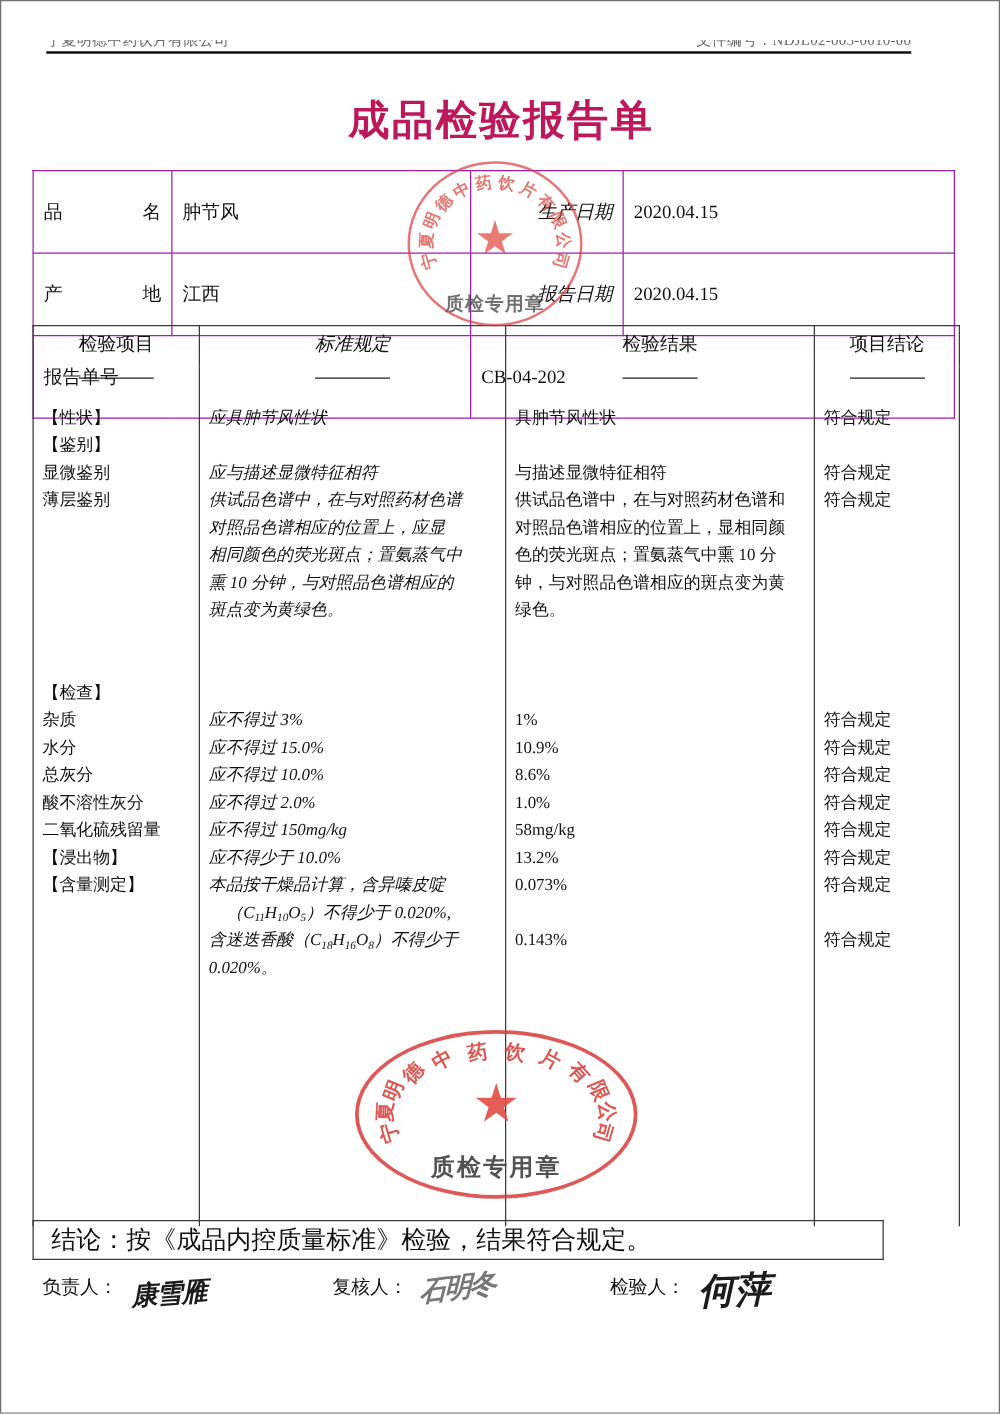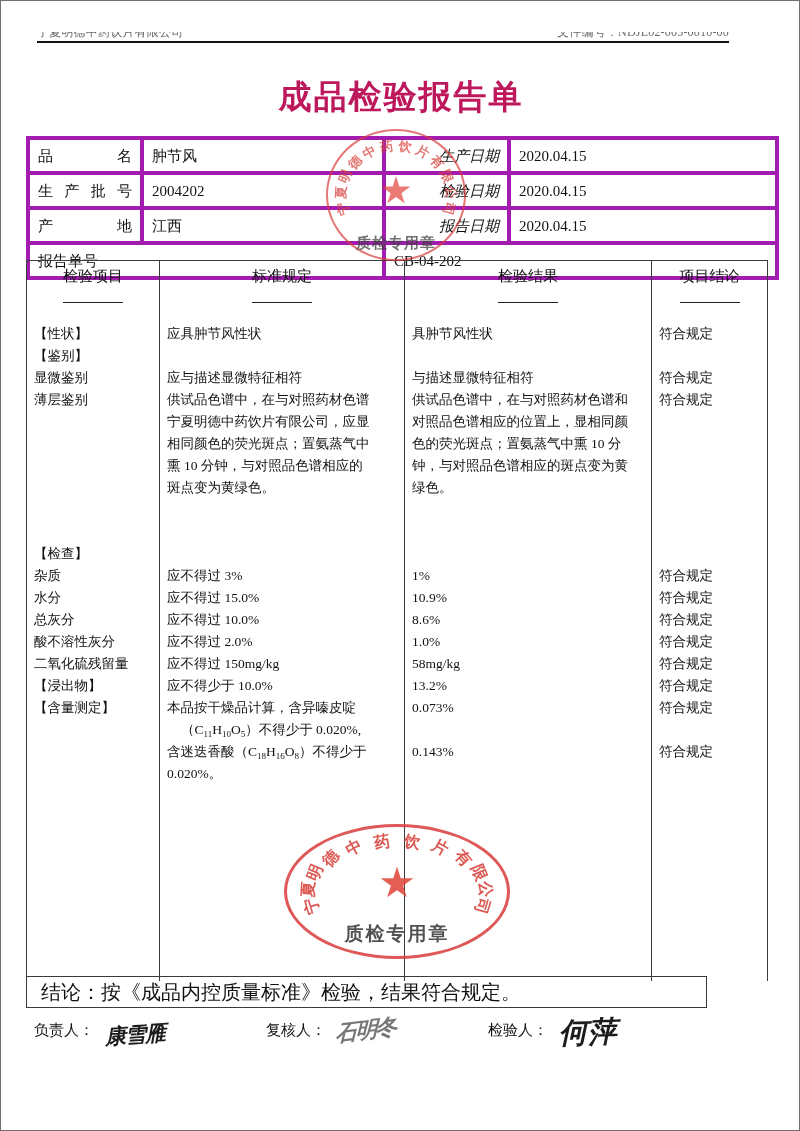--- a/index.html
+++ b/index.html
@@ -79,23 +79,23 @@
   table.info, table.items, table.concl {
     position: absolute;
     border-collapse: collapse;
     table-layout: fixed;
   }
   table.info {
     left: 25px; top: 135px;
     width: 681px;
   }
   table.info td {
-    border: 4px solid #a21caf;
+    border: 1px solid #a21caf;
     height: 31px;
-    padding: 0 8px;
+    padding: 17px 8px;
     font-size: 15px;
     line-height: 20px;
     vertical-align: middle;
     color: #111;
   }
   td.lbl {
     width: 94px;
     text-align: justify;
     text-align-last: justify;
     letter-spacing: 0;
@@ -128,21 +128,21 @@
     font-size: 15px;
     height: 30px;
     vertical-align: middle;
     padding-bottom: 2px;
   }
   table.items thead th span {
     border-bottom: 1px solid #222;
     padding-bottom: 18px;
   }
   .c1 { width: 118px; }
-  .c2 { width: 230px; }
+  .c2 { width: 230px; font-style: italic; }
   .c3 { width: 232px; }
   .c4 { width: 101px; }
 
   table.items td.body-cell {
     padding-top: 8px;
     height: 680px;
   }
   .row-line { display: block; height: 22px; white-space: nowrap; }
   .indent { padding-left: 14px; display: inline-block; }
   sub { font-size: 9px; vertical-align: baseline; position: relative; top: 3px; }
@@ -263,26 +263,20 @@
 
   <table class="info">
     <tbody>
       <tr>
         <td class="lbl">品名</td>
         <td class="val">肿节风</td>
         <td class="lbl2">生产日期</td>
         <td class="val2">2020.04.15</td>
       </tr>
       <tr>
-        <td class="lbl">生产批号</td>
-        <td class="val">2004202</td>
-        <td class="lbl2">检验日期</td>
-        <td class="val2">2020.04.15</td>
-      </tr>
-      <tr>
         <td class="lbl">产地</td>
         <td class="val">江西</td>
         <td class="lbl2">报告日期</td>
         <td class="val2">2020.04.15</td>
       </tr>
       <tr>
         <td class="rpt-lbl" colspan="2">报告单号</td>
         <td class="rpt-val" colspan="2">CB-04-202</td>
       </tr>
     </tbody>
@@ -320,21 +314,21 @@
           <span class="row-line">【浸出物】</span>
           <span class="row-line">【含量测定】</span>
         </td>
 
         <td class="c2 body-cell">
           <span class="row-line"></span>
           <span class="row-line">应具肿节风性状</span>
           <span class="row-line"></span>
           <span class="row-line">应与描述显微特征相符</span>
           <span class="row-line">供试品色谱中，在与对照药材色谱</span>
-          <span class="row-line">宁夏明德中药饮片有限公司，应显</span>
+          <span class="row-line">对照品色谱相应的位置上，应显</span>
           <span class="row-line">相同颜色的荧光斑点；置氨蒸气中</span>
           <span class="row-line">熏 10 分钟，与对照品色谱相应的</span>
           <span class="row-line">斑点变为黄绿色。</span>
           <span class="row-line"></span>
           <span class="row-line"></span>
           <span class="row-line"></span>
           <span class="row-line">应不得过 3%</span>
           <span class="row-line">应不得过 15.0%</span>
           <span class="row-line">应不得过 10.0%</span>
           <span class="row-line">应不得过 2.0%</span>

